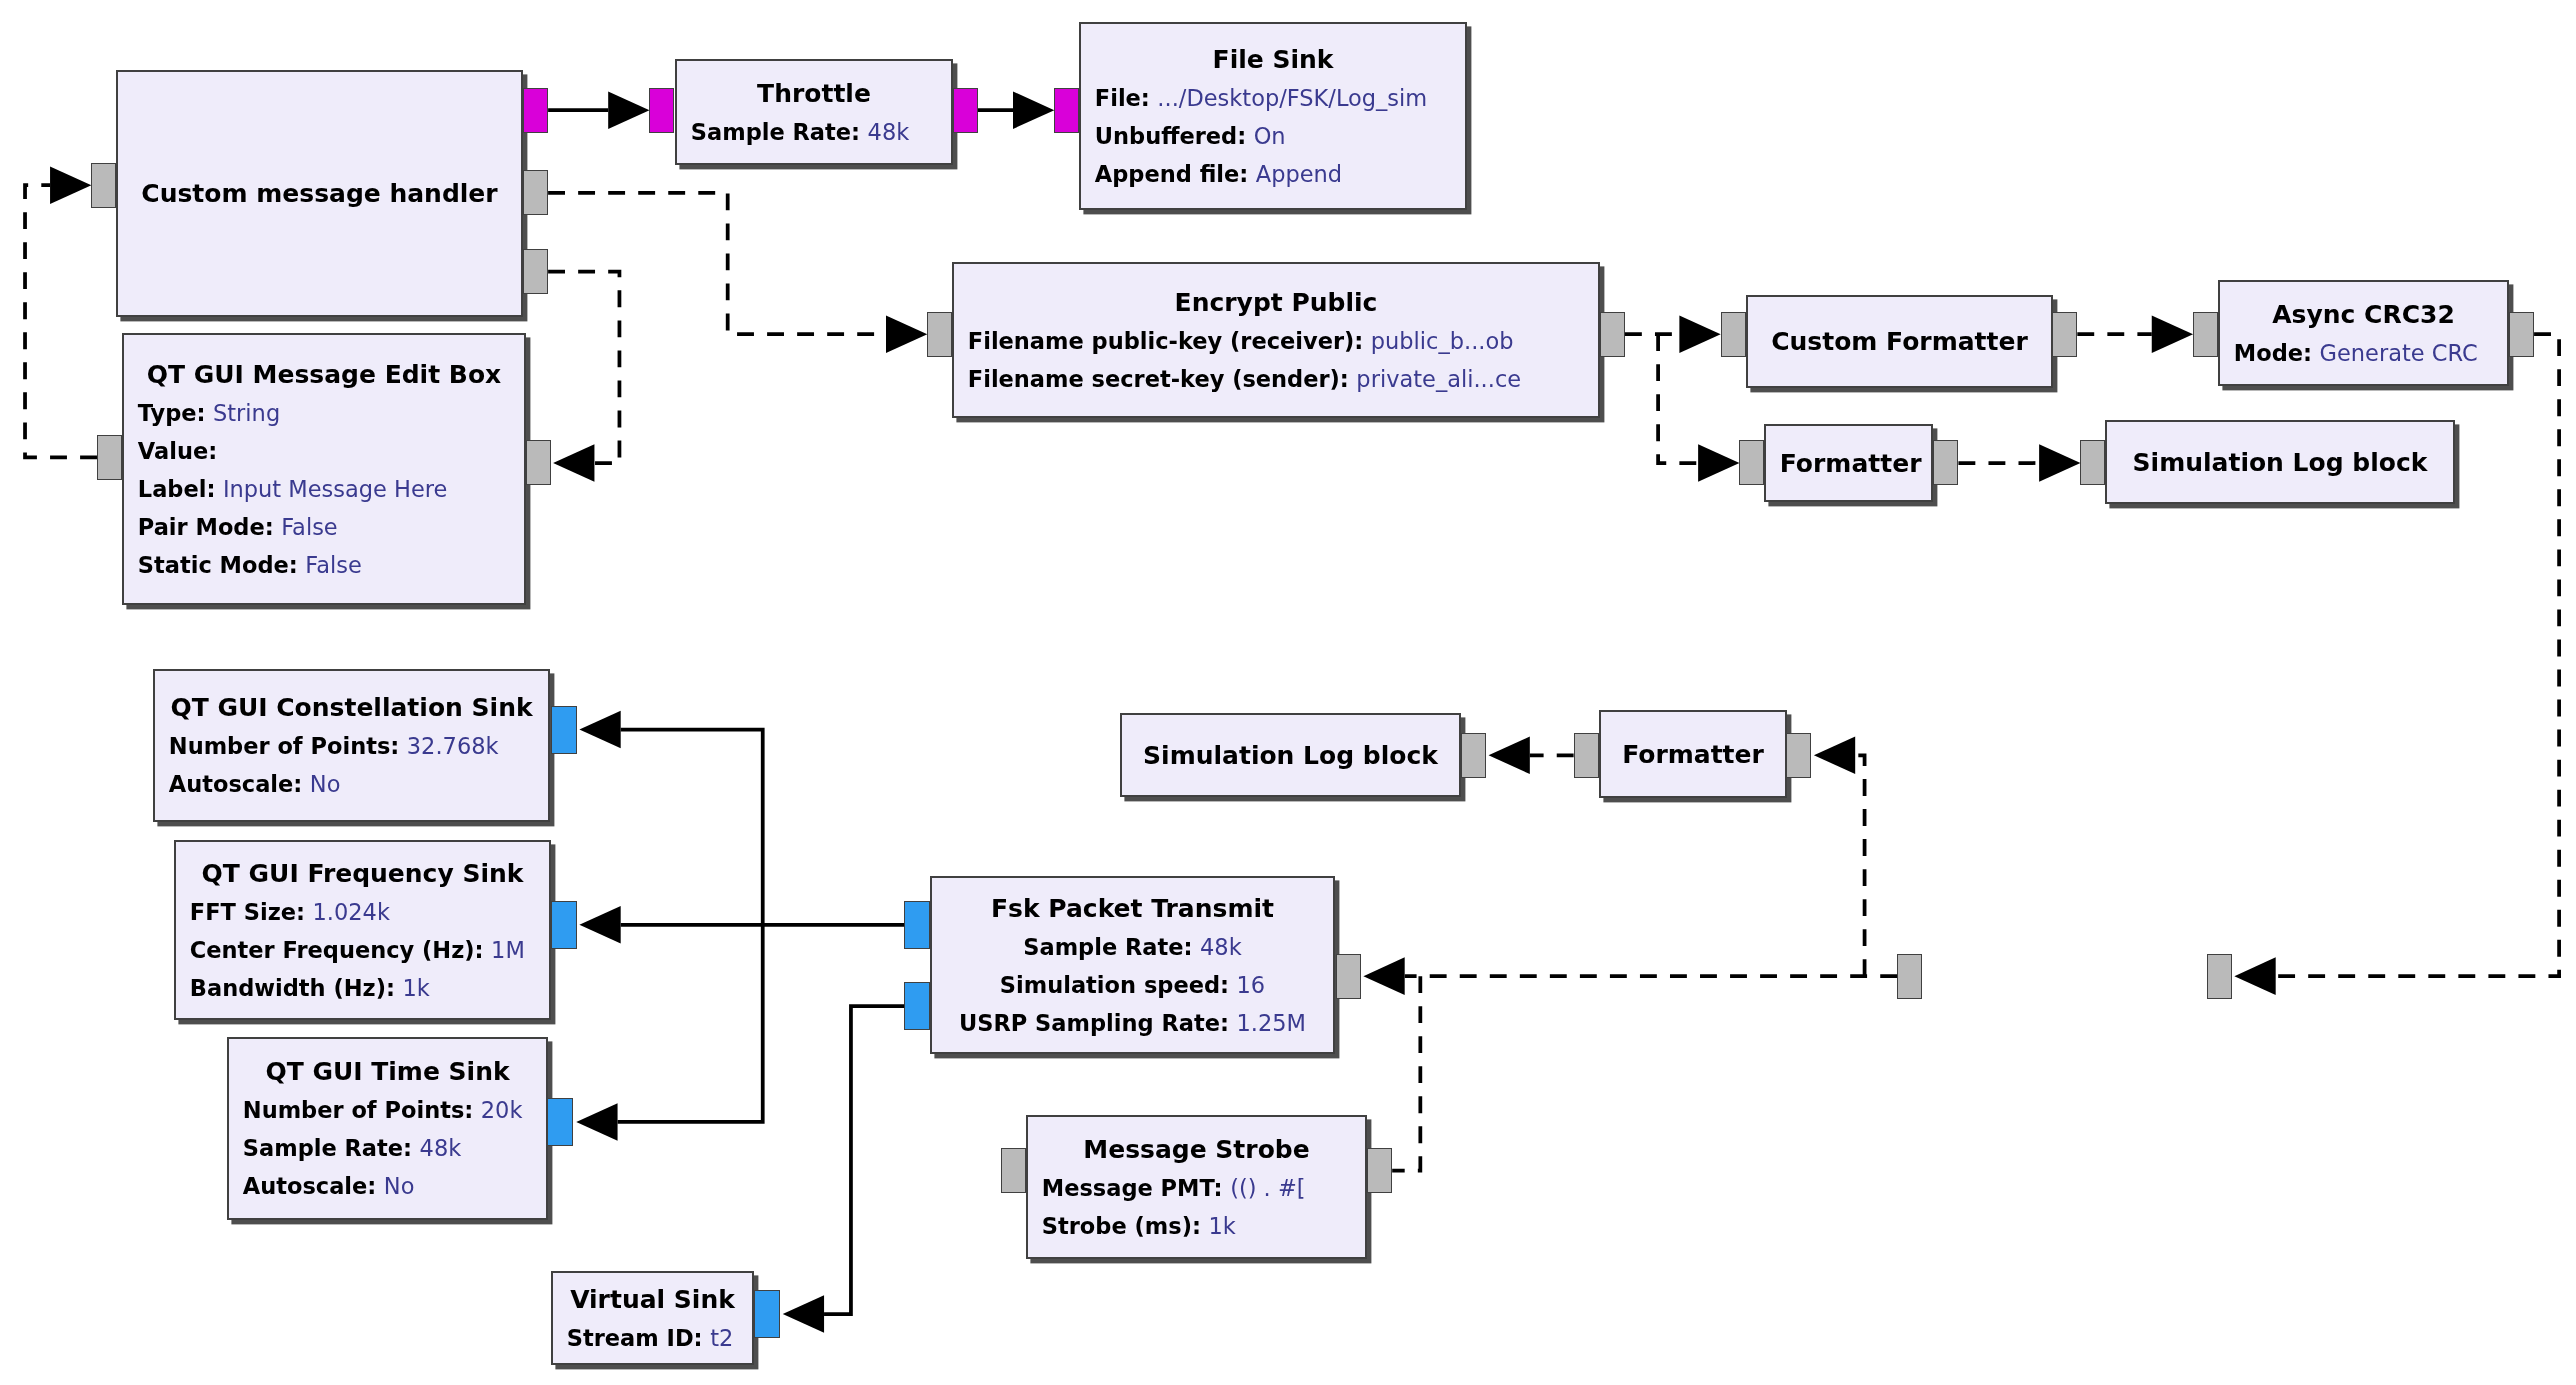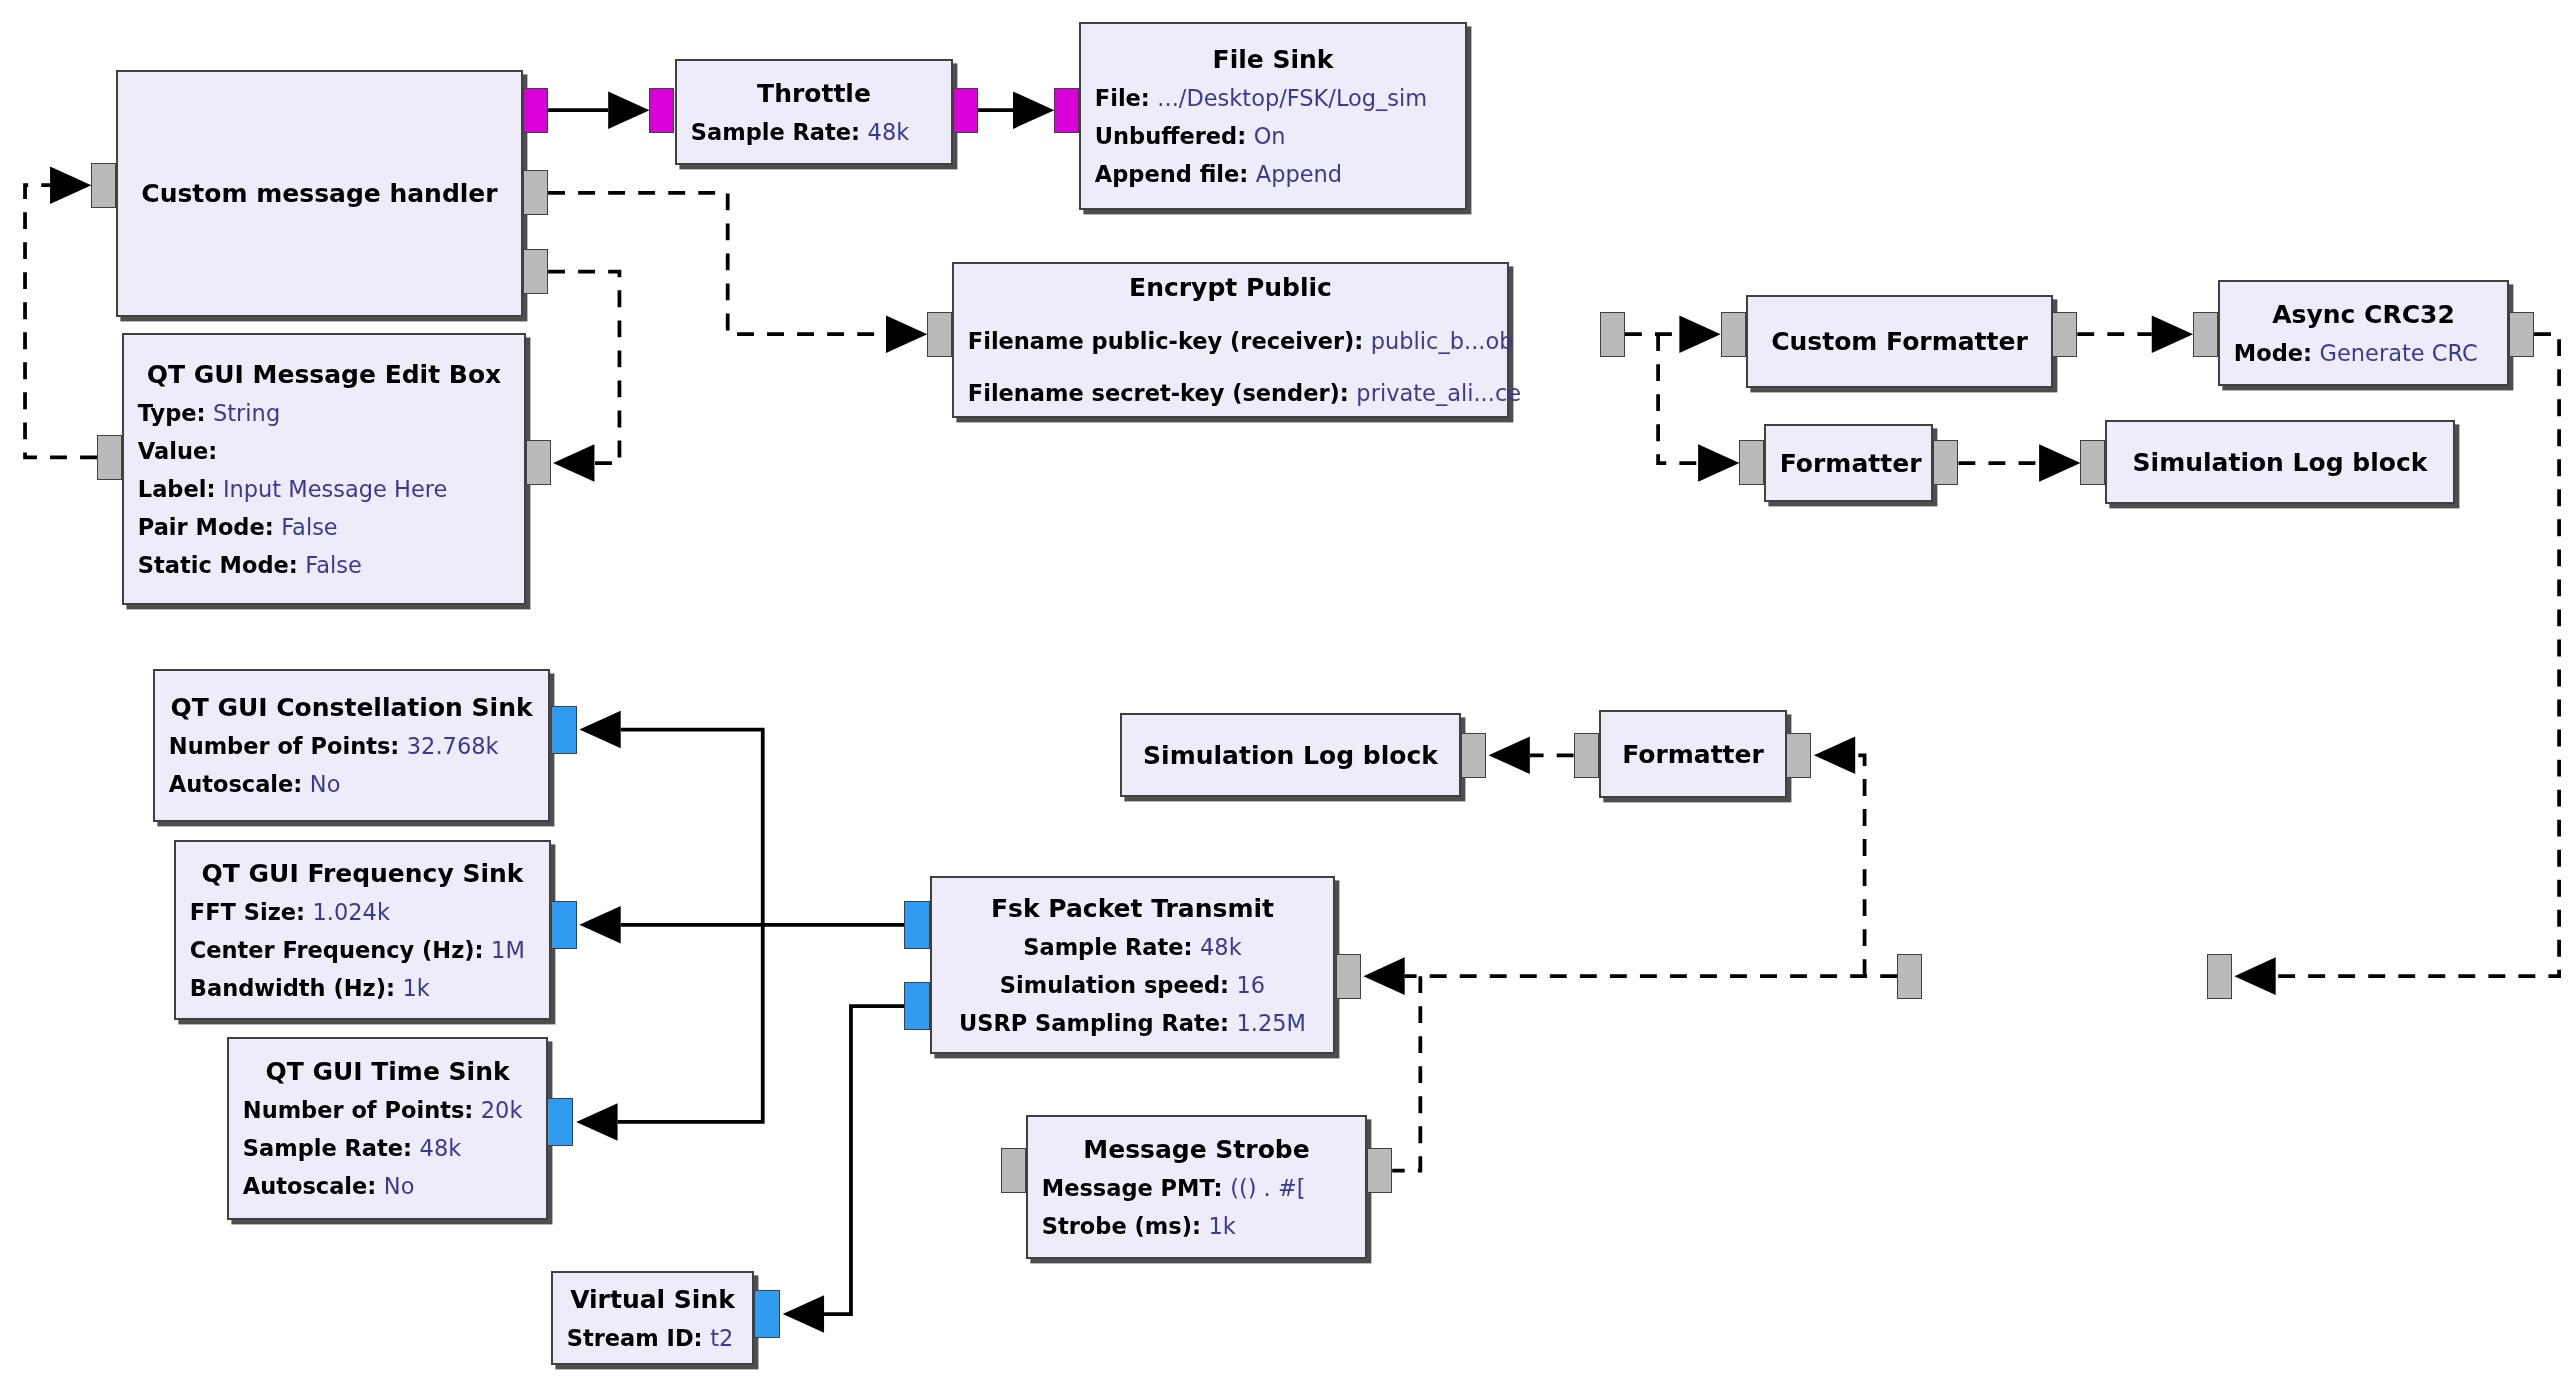--- a/index.html
+++ b/index.html
@@ -84,21 +84,21 @@
     </div>
     <div class="port" style="left: 649px; top: 88px; width: 25px; height: 45px; background: rgb(217, 0, 217);"></div>
     <div class="port" style="left: 953px; top: 88px; width: 25px; height: 45px; background: rgb(217, 0, 217);"></div>
     <div class="block" style="left: 1079px; top: 22px; width: 388px; height: 188px;">
       <div class="btitle">File Sink</div>
       <div class="bparam"><span class="pname">File:</span><span class="pvalue">.../Desktop/FSK/Log_sim</span></div>
       <div class="bparam"><span class="pname">Unbuffered:</span><span class="pvalue">On</span></div>
       <div class="bparam"><span class="pname">Append file:</span><span class="pvalue">Append</span></div>
     </div>
     <div class="port" style="left: 1054px; top: 88px; width: 25px; height: 45px; background: rgb(217, 0, 217);"></div>
-    <div class="block" style="left: 952px; top: 262px; width: 557px; height: 156px; justify-content: space-between;">
+    <div class="block" style="left: 952px; top: 262px; width: 648px; height: 156px;">
       <div class="btitle">Encrypt Public</div>
       <div class="bparam"><span class="pname">Filename public-key (receiver):</span><span class="pvalue">public_b...ob</span></div>
       <div class="bparam"><span class="pname">Filename secret-key (sender):</span><span class="pvalue">private_ali...ce</span></div>
     </div>
     <div class="port" style="left: 927px; top: 312px; width: 25px; height: 45px; background: rgb(186, 186, 186);"></div>
     <div class="port" style="left: 1600px; top: 312px; width: 25px; height: 45px; background: rgb(186, 186, 186);"></div>
     <div class="block" style="left: 1746px; top: 295px; width: 307px; height: 93px;">
       <div class="btitle">Custom Formatter</div>
     </div>
     <div class="port" style="left: 1721px; top: 312px; width: 25px; height: 45px; background: rgb(186, 186, 186);"></div>

